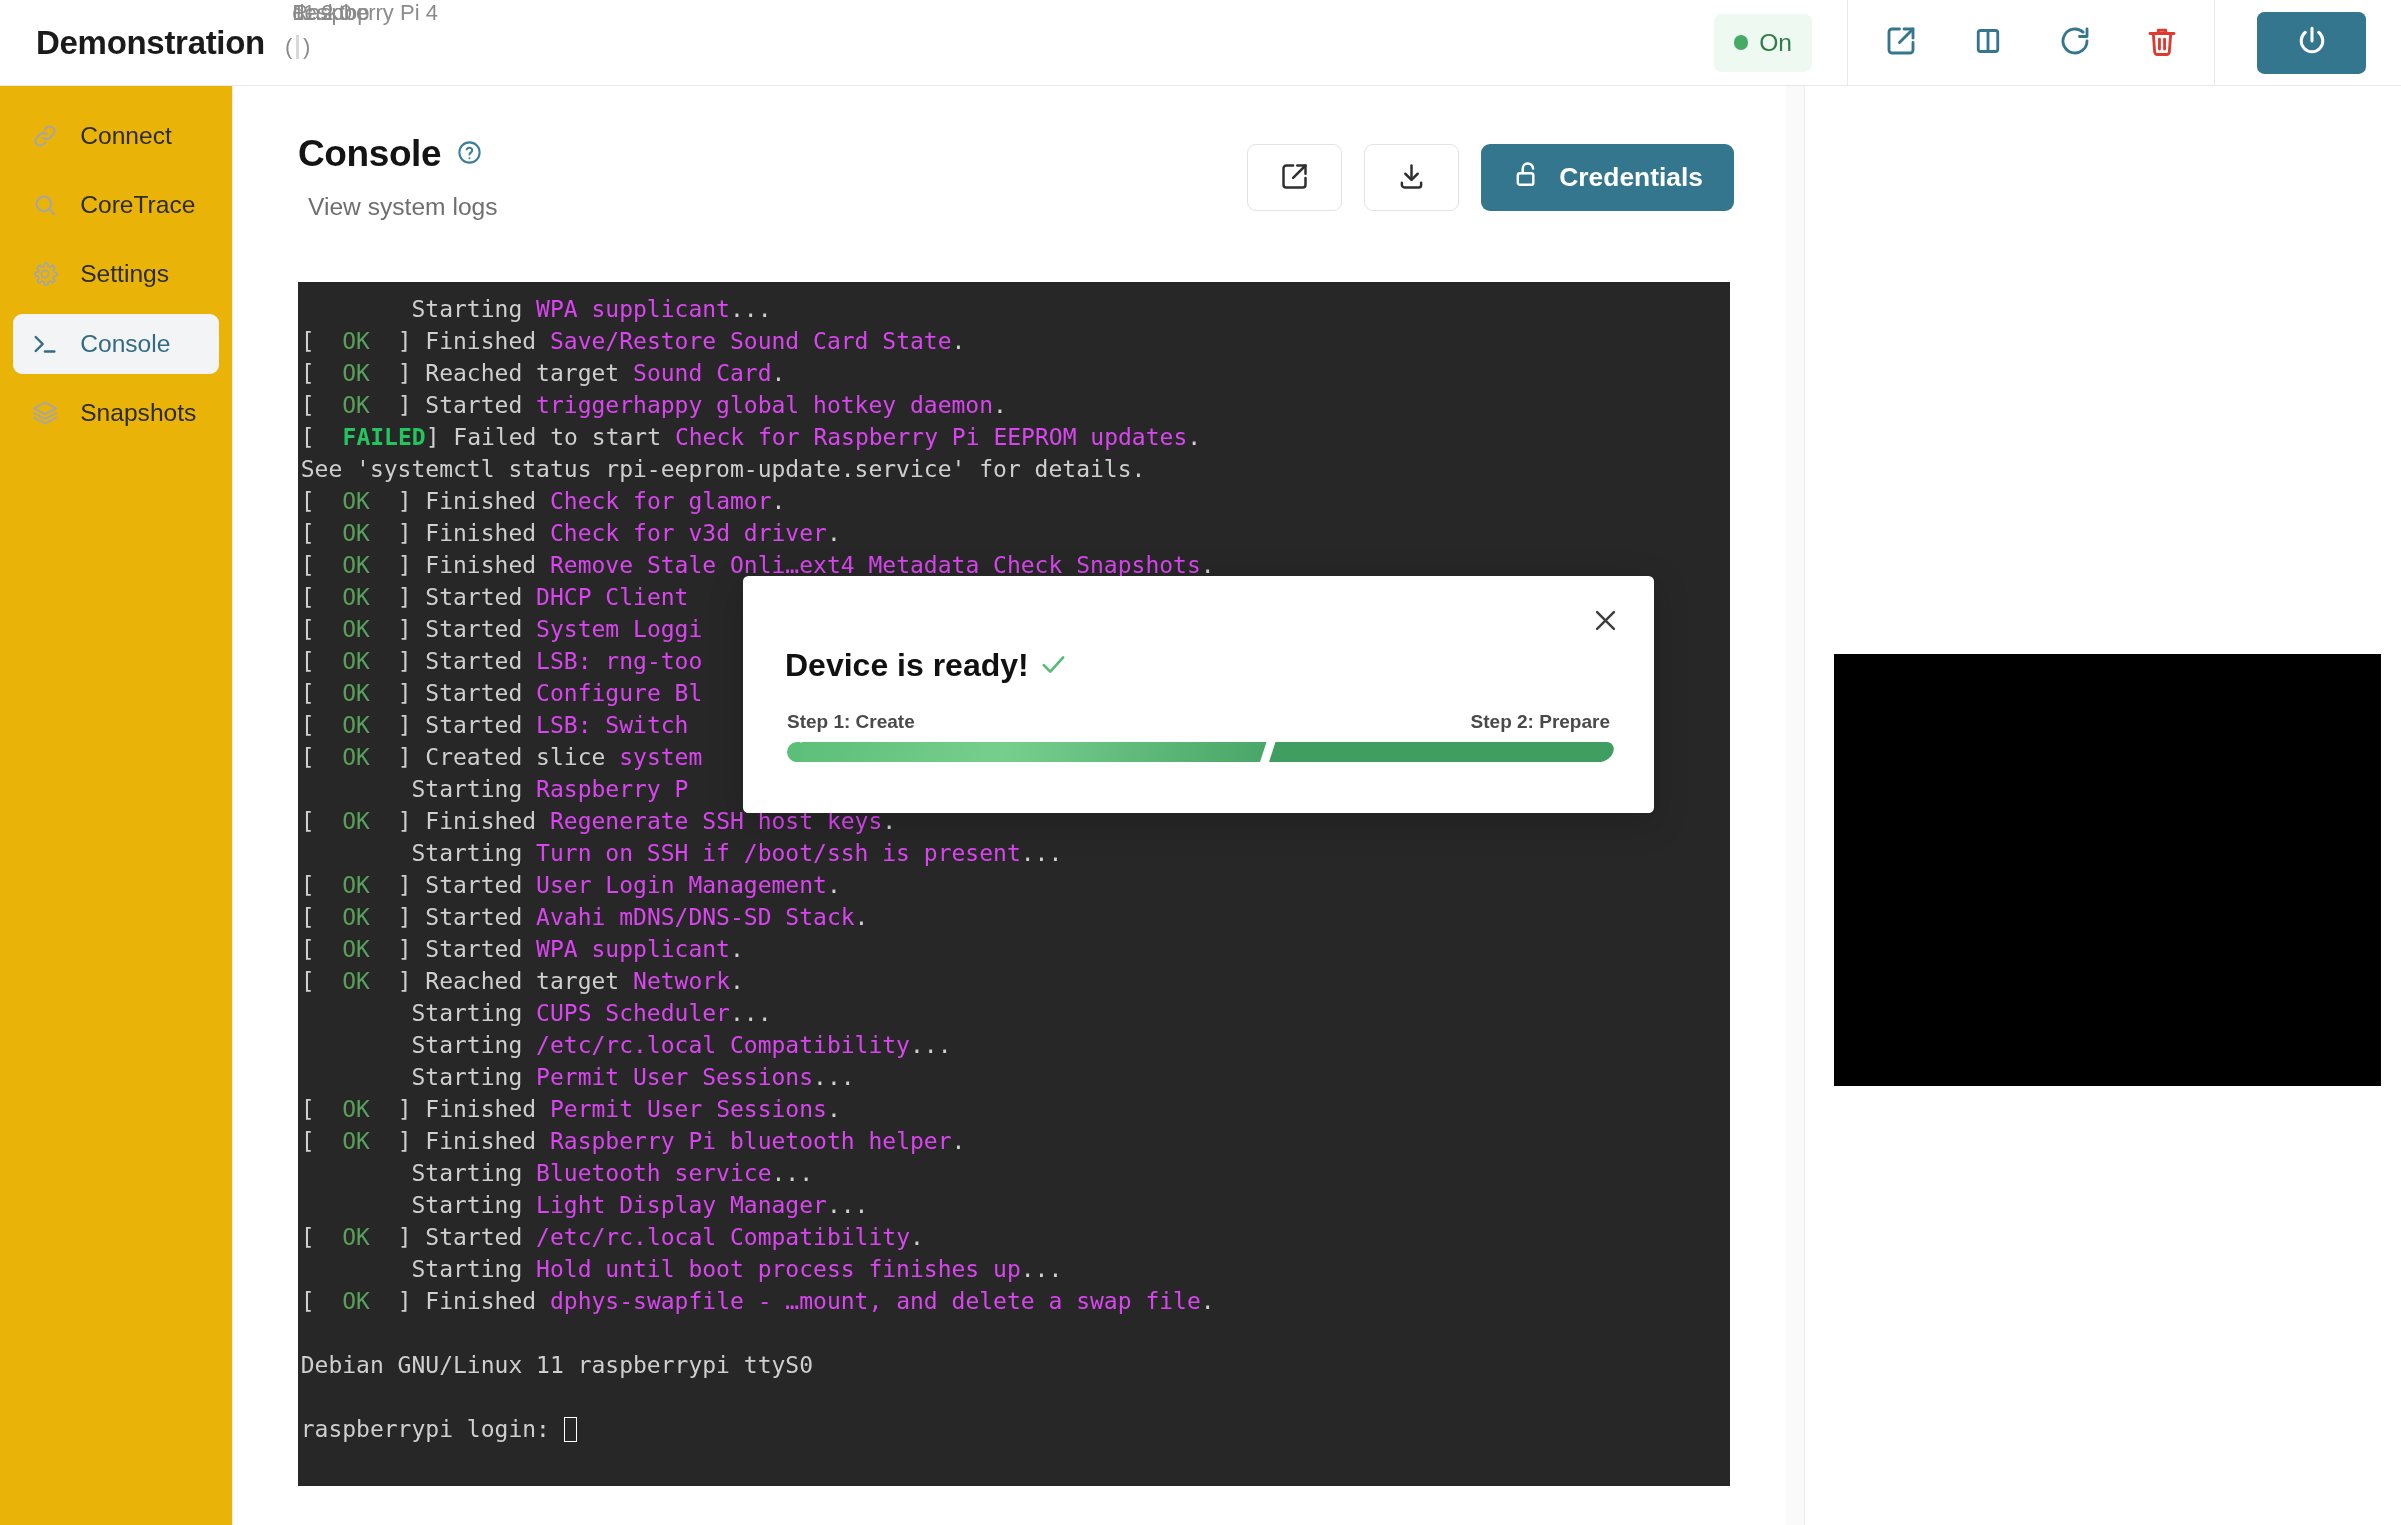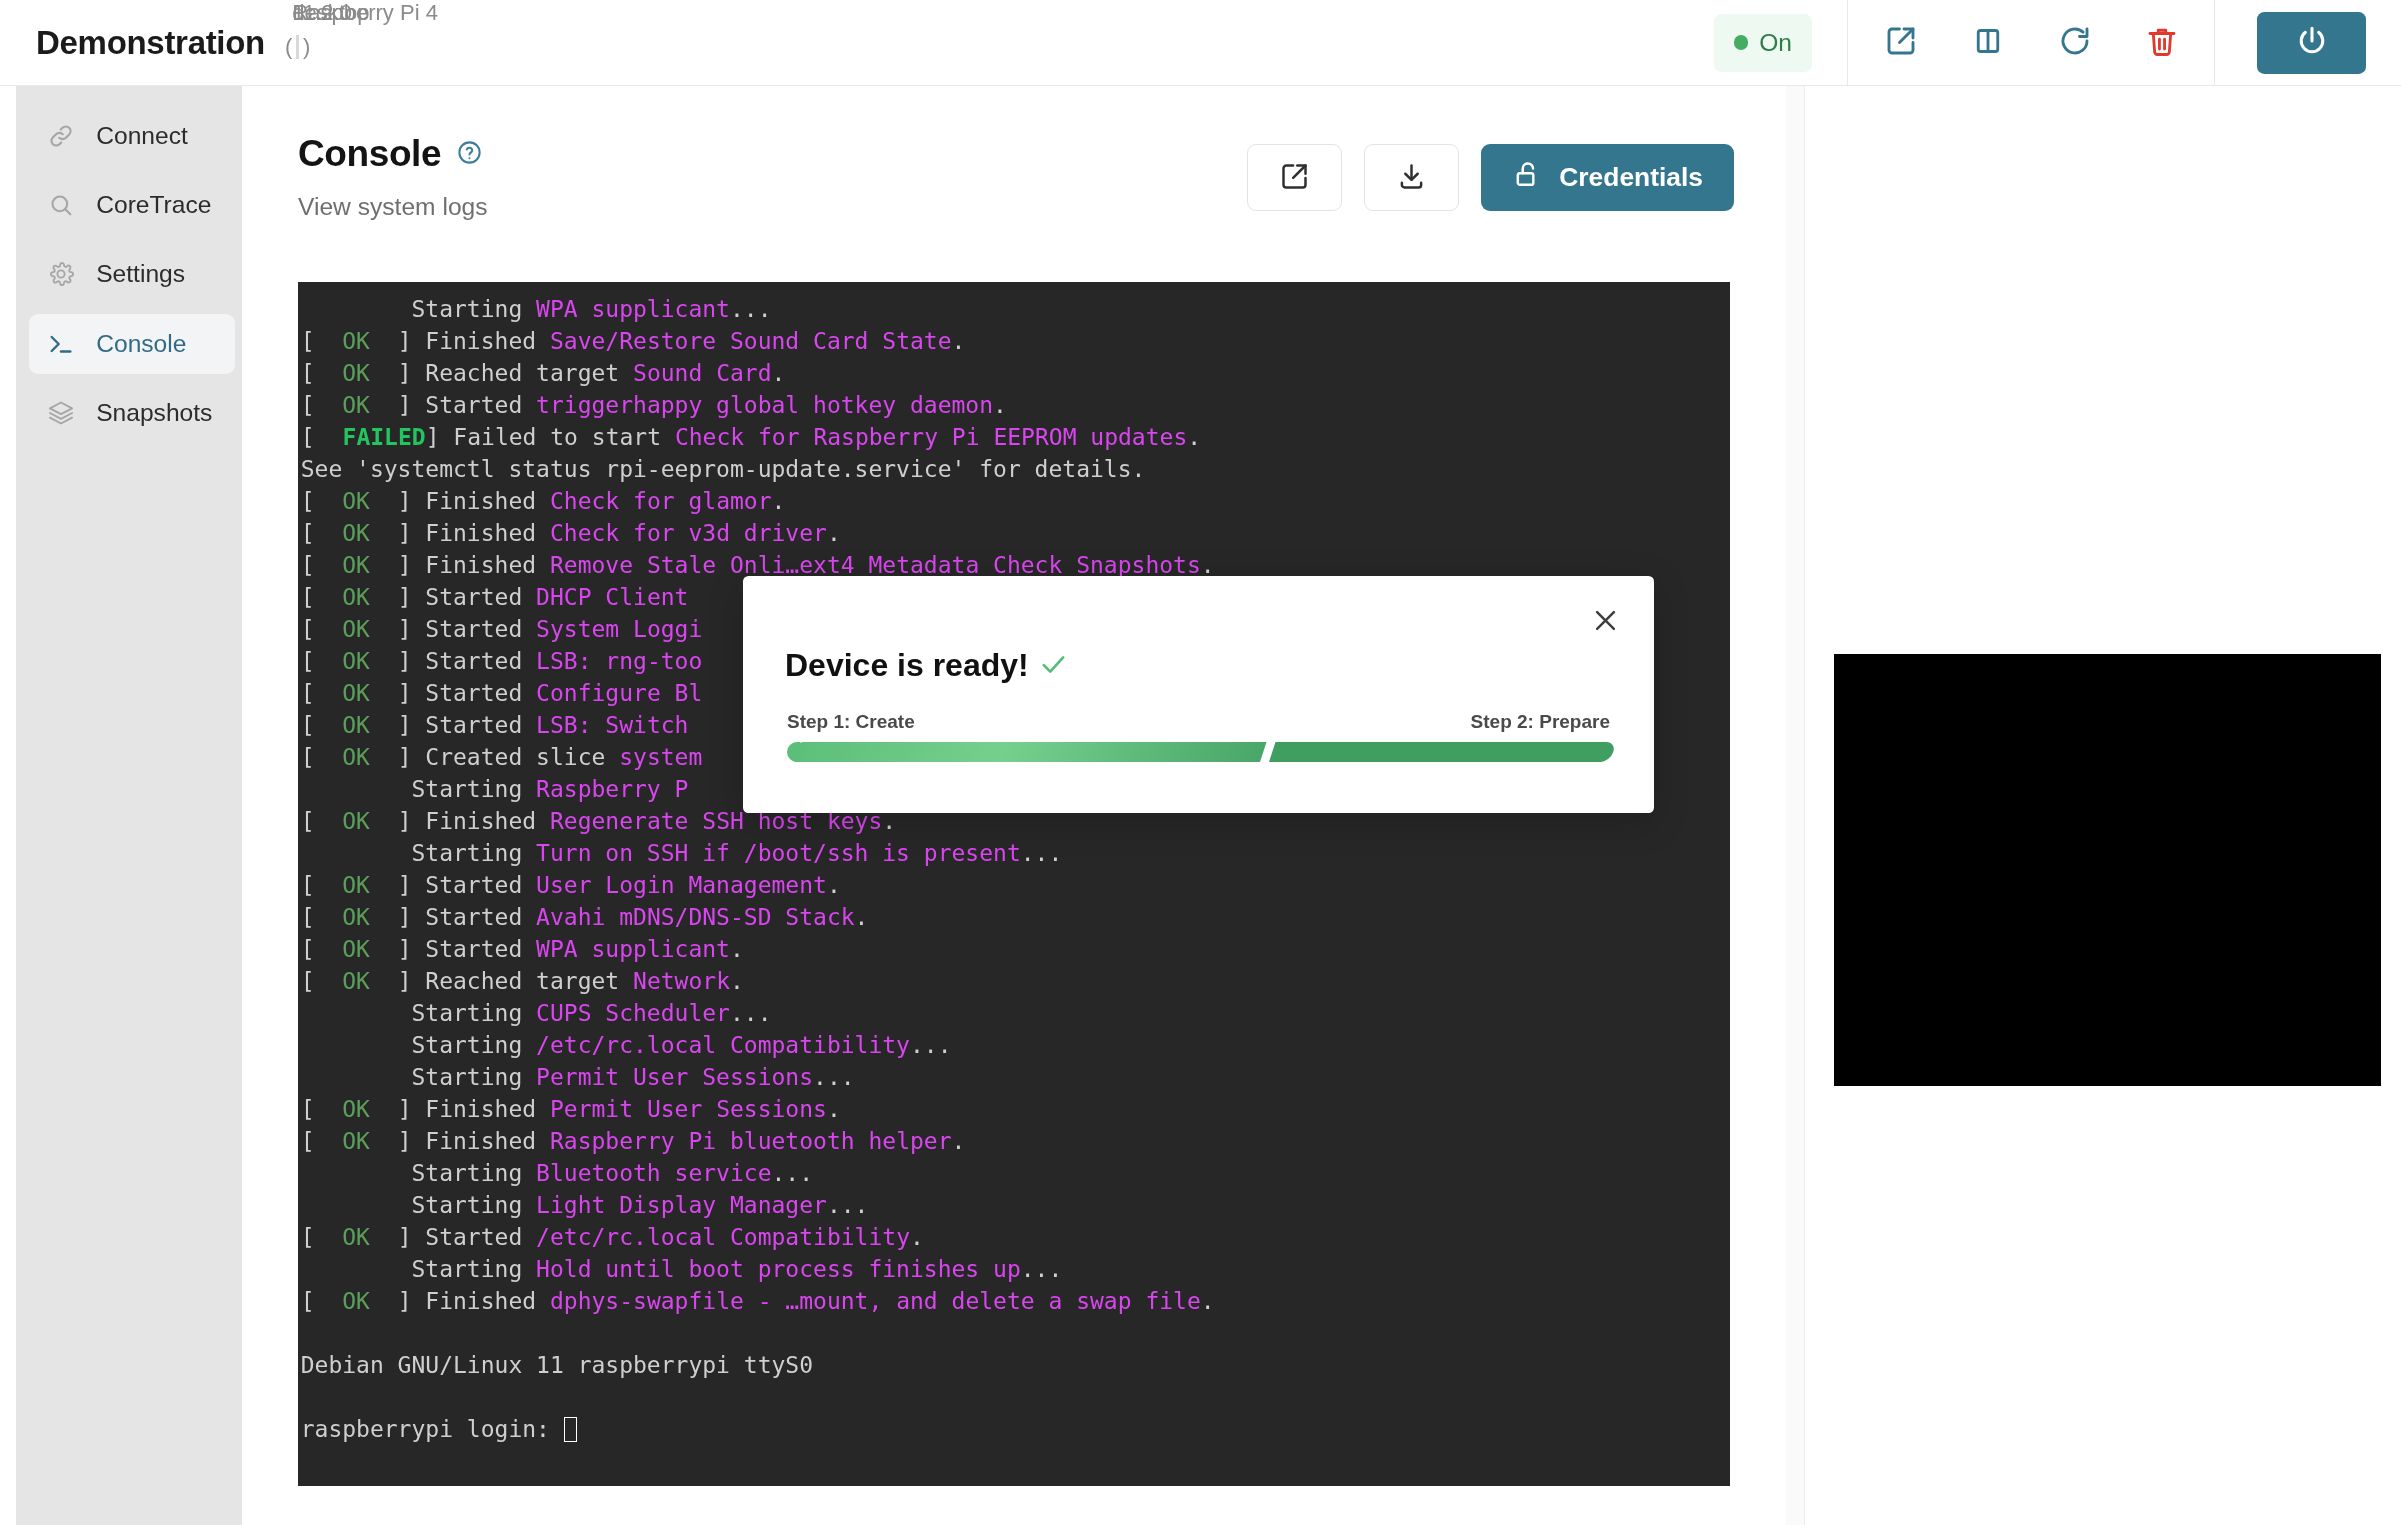--- a/index.html
+++ b/index.html
@@ -50,24 +50,24 @@
   }
   .power-wrap { display: flex; align-items: center; padding: 0 35px 0 42px; }
   .power-btn {
     width: 109px; height: 62px; border-radius: 7.3px;
     background: #35768f; border: none; cursor: pointer;
     display: flex; align-items: center; justify-content: center;
   }
 
   
   .sidebar {
-    position: absolute; top: 86px; left: 16px;
+    position: absolute; top: 86px; left: 0;
     width: 233px; height: 1439px;
     border-right: 1.8px solid #ececec;
-    background: #e5e5e5;
+    background: #eab308;
     padding-top: 20px;
   }
   .side-item {
     display: flex; align-items: center; gap: 20px;
     margin: 0 12.8px 9px 12.8px;
     padding: 14.6px 16.4px;
     border-radius: 9px;
     cursor: pointer;
   }
   .side-item.active { background: #f2f4f5; }
@@ -79,21 +79,21 @@
   .content {
     position: absolute; top: 86px; left: 242px;
     width: 1561px; height: 1439px;
     background: #fff;
     overflow: hidden;
   }
   .page-head { padding: 47px 0 0 56px; display: flex; align-items: flex-start; }
   .page-head-left { flex: 1; }
   .page-title-row { display: flex; align-items: center; gap: 14.6px; }
   .page-title { font-size: 37px; font-weight: 700; color: #141414; letter-spacing: -0.4px; }
-  .page-sub { font-size: 24.6px; color: #6f6f6f; margin-top: 18px; }
+  .page-sub { font-size: 24.6px; color: #6f6f6f; margin-top: 18px; margin-left: 10px; }
 
   .head-actions { display: flex; align-items: center; gap: 22px; padding-right: 69px; padding-top: 11px; }
   .ghost-btn {
     width: 95px; height: 67px; border-radius: 9px;
     border: 1.8px solid #e3e3e3; background: #fff; cursor: pointer;
     display: flex; align-items: center; justify-content: center;
   }
   .primary-btn {
     height: 67px; border-radius: 9px; background: #35768f;
     border: none; cursor: pointer; color: #fff;

